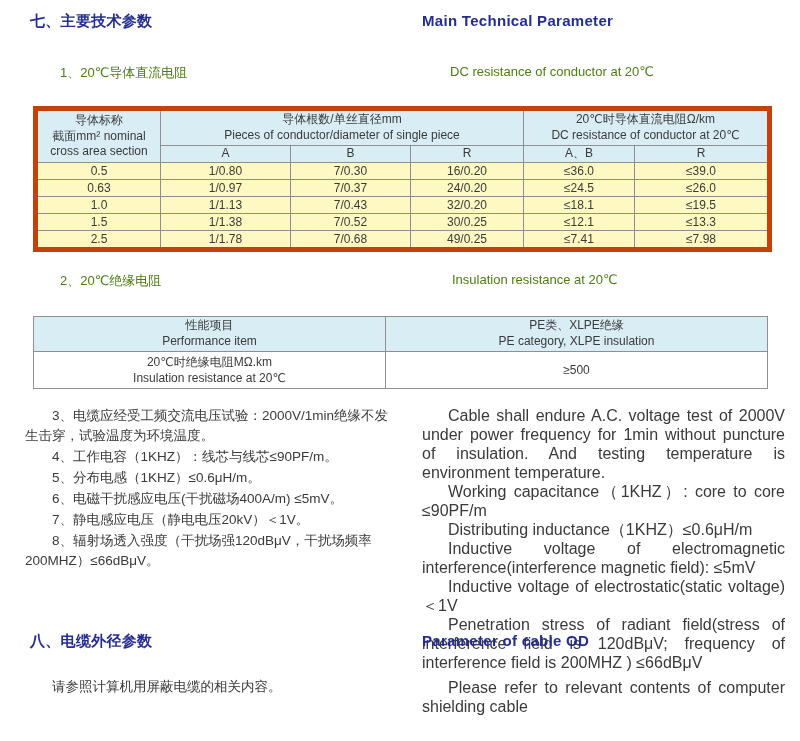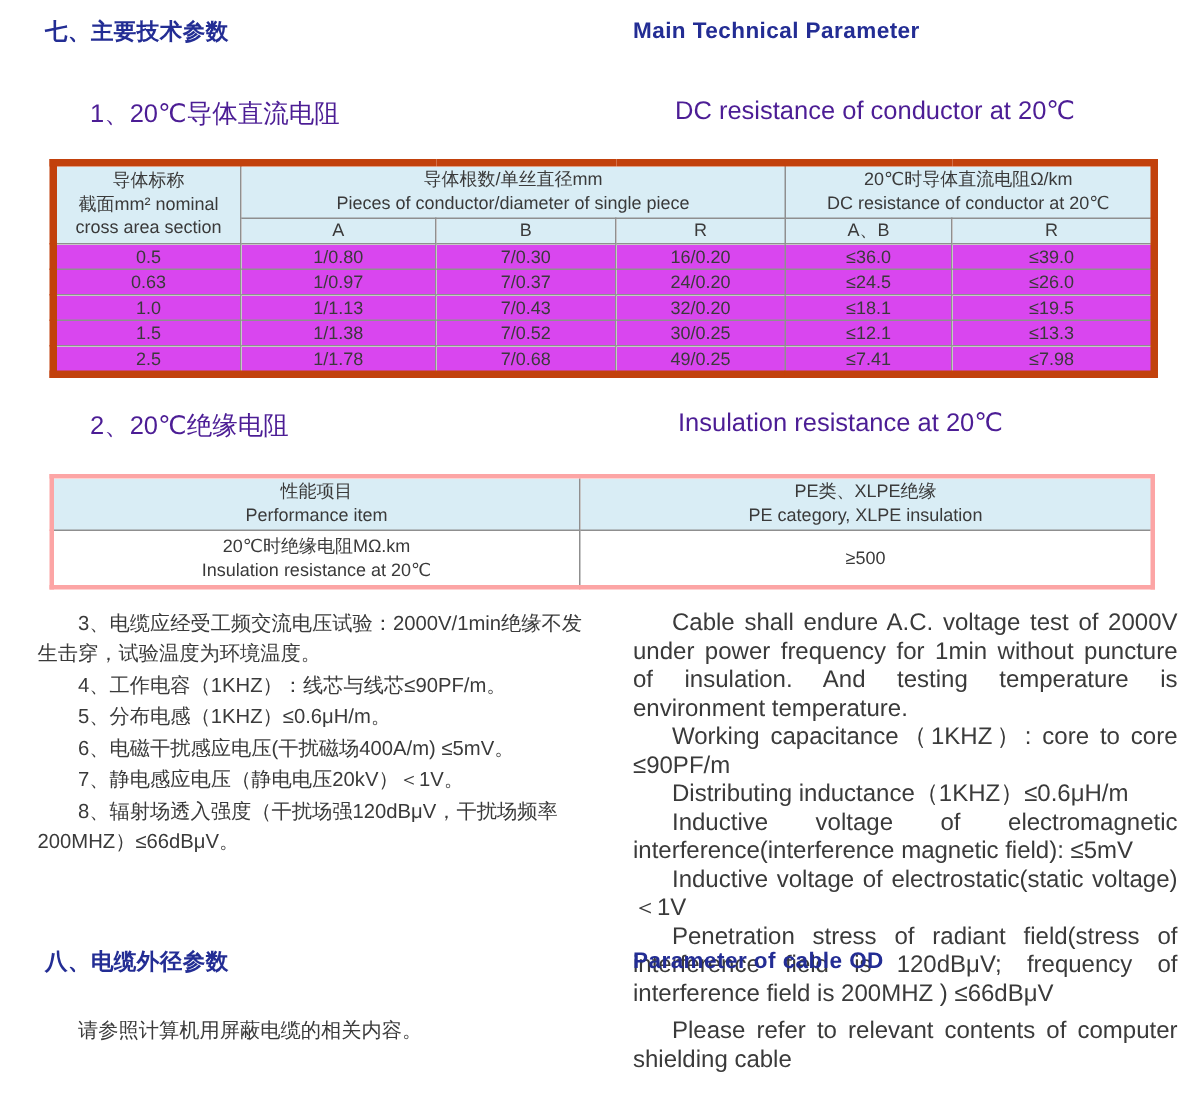--- a/index.html
+++ b/index.html
@@ -2,31 +2,31 @@
 <html><head>
 <meta charset="utf-8">
 <style>
   html,body{margin:0;padding:0;background:#ffffff;}
   .page{
     position:relative;width:790px;height:741px;background:#ffffff;overflow:hidden;
     font-family:"Liberation Sans","DejaVu Sans",sans-serif;color:#3a3a3a;
   }
   .abs{position:absolute;}
   .sec-title{font-size:15px;font-weight:bold;color:#232d94;letter-spacing:.3px;}
-  .sub-head{font-size:17px;color:#4c1d95;}
+  .sub-head{font-size:13px;color:#4d7c0f;}
   
   table{border-collapse:collapse;table-layout:fixed;width:734px;color:#3a3a3a;}
   .t1 th,.t1 td,.t2 th,.t2 td{
     border:1px solid #8f8f8f;text-align:center;vertical-align:middle;
     padding:0 2px;font-weight:normal;overflow:hidden;white-space:nowrap;
   }
   .t1{border:5px solid #c2410c;}
-  .t2{border:3px solid #fca5a5;}
+  .t2{border:1px solid #fca5a5;}
   .t1 thead th,.t2 thead th{background:#d9edf5;font-size:12px;line-height:1.32;}
-  .t1 tbody td{font-size:12px;height:16px;line-height:15px;background:#d946ef;}
+  .t1 tbody td{font-size:12px;height:16px;line-height:15px;background:#fef9c3;}
   .t1 .grp-row th{height:34px;}
   .t1 .sub-row th{height:16px;}
   .t2 thead th{height:34px;}
   .t2 tbody td{font-size:12px;height:36px;line-height:1.35;background:#ffffff;}
   
   .col-zh{width:370px;font-size:13.5px;line-height:20px;}
   .col-zh p{margin:0 0 1px 0;text-indent:2em;}
   .col-en{width:363px;font-size:16px;line-height:19px;text-align:justify;}
   .col-en p{margin:0;text-indent:26px;}
   .body-zh{font-size:13.5px;color:#3a3a3a;}

